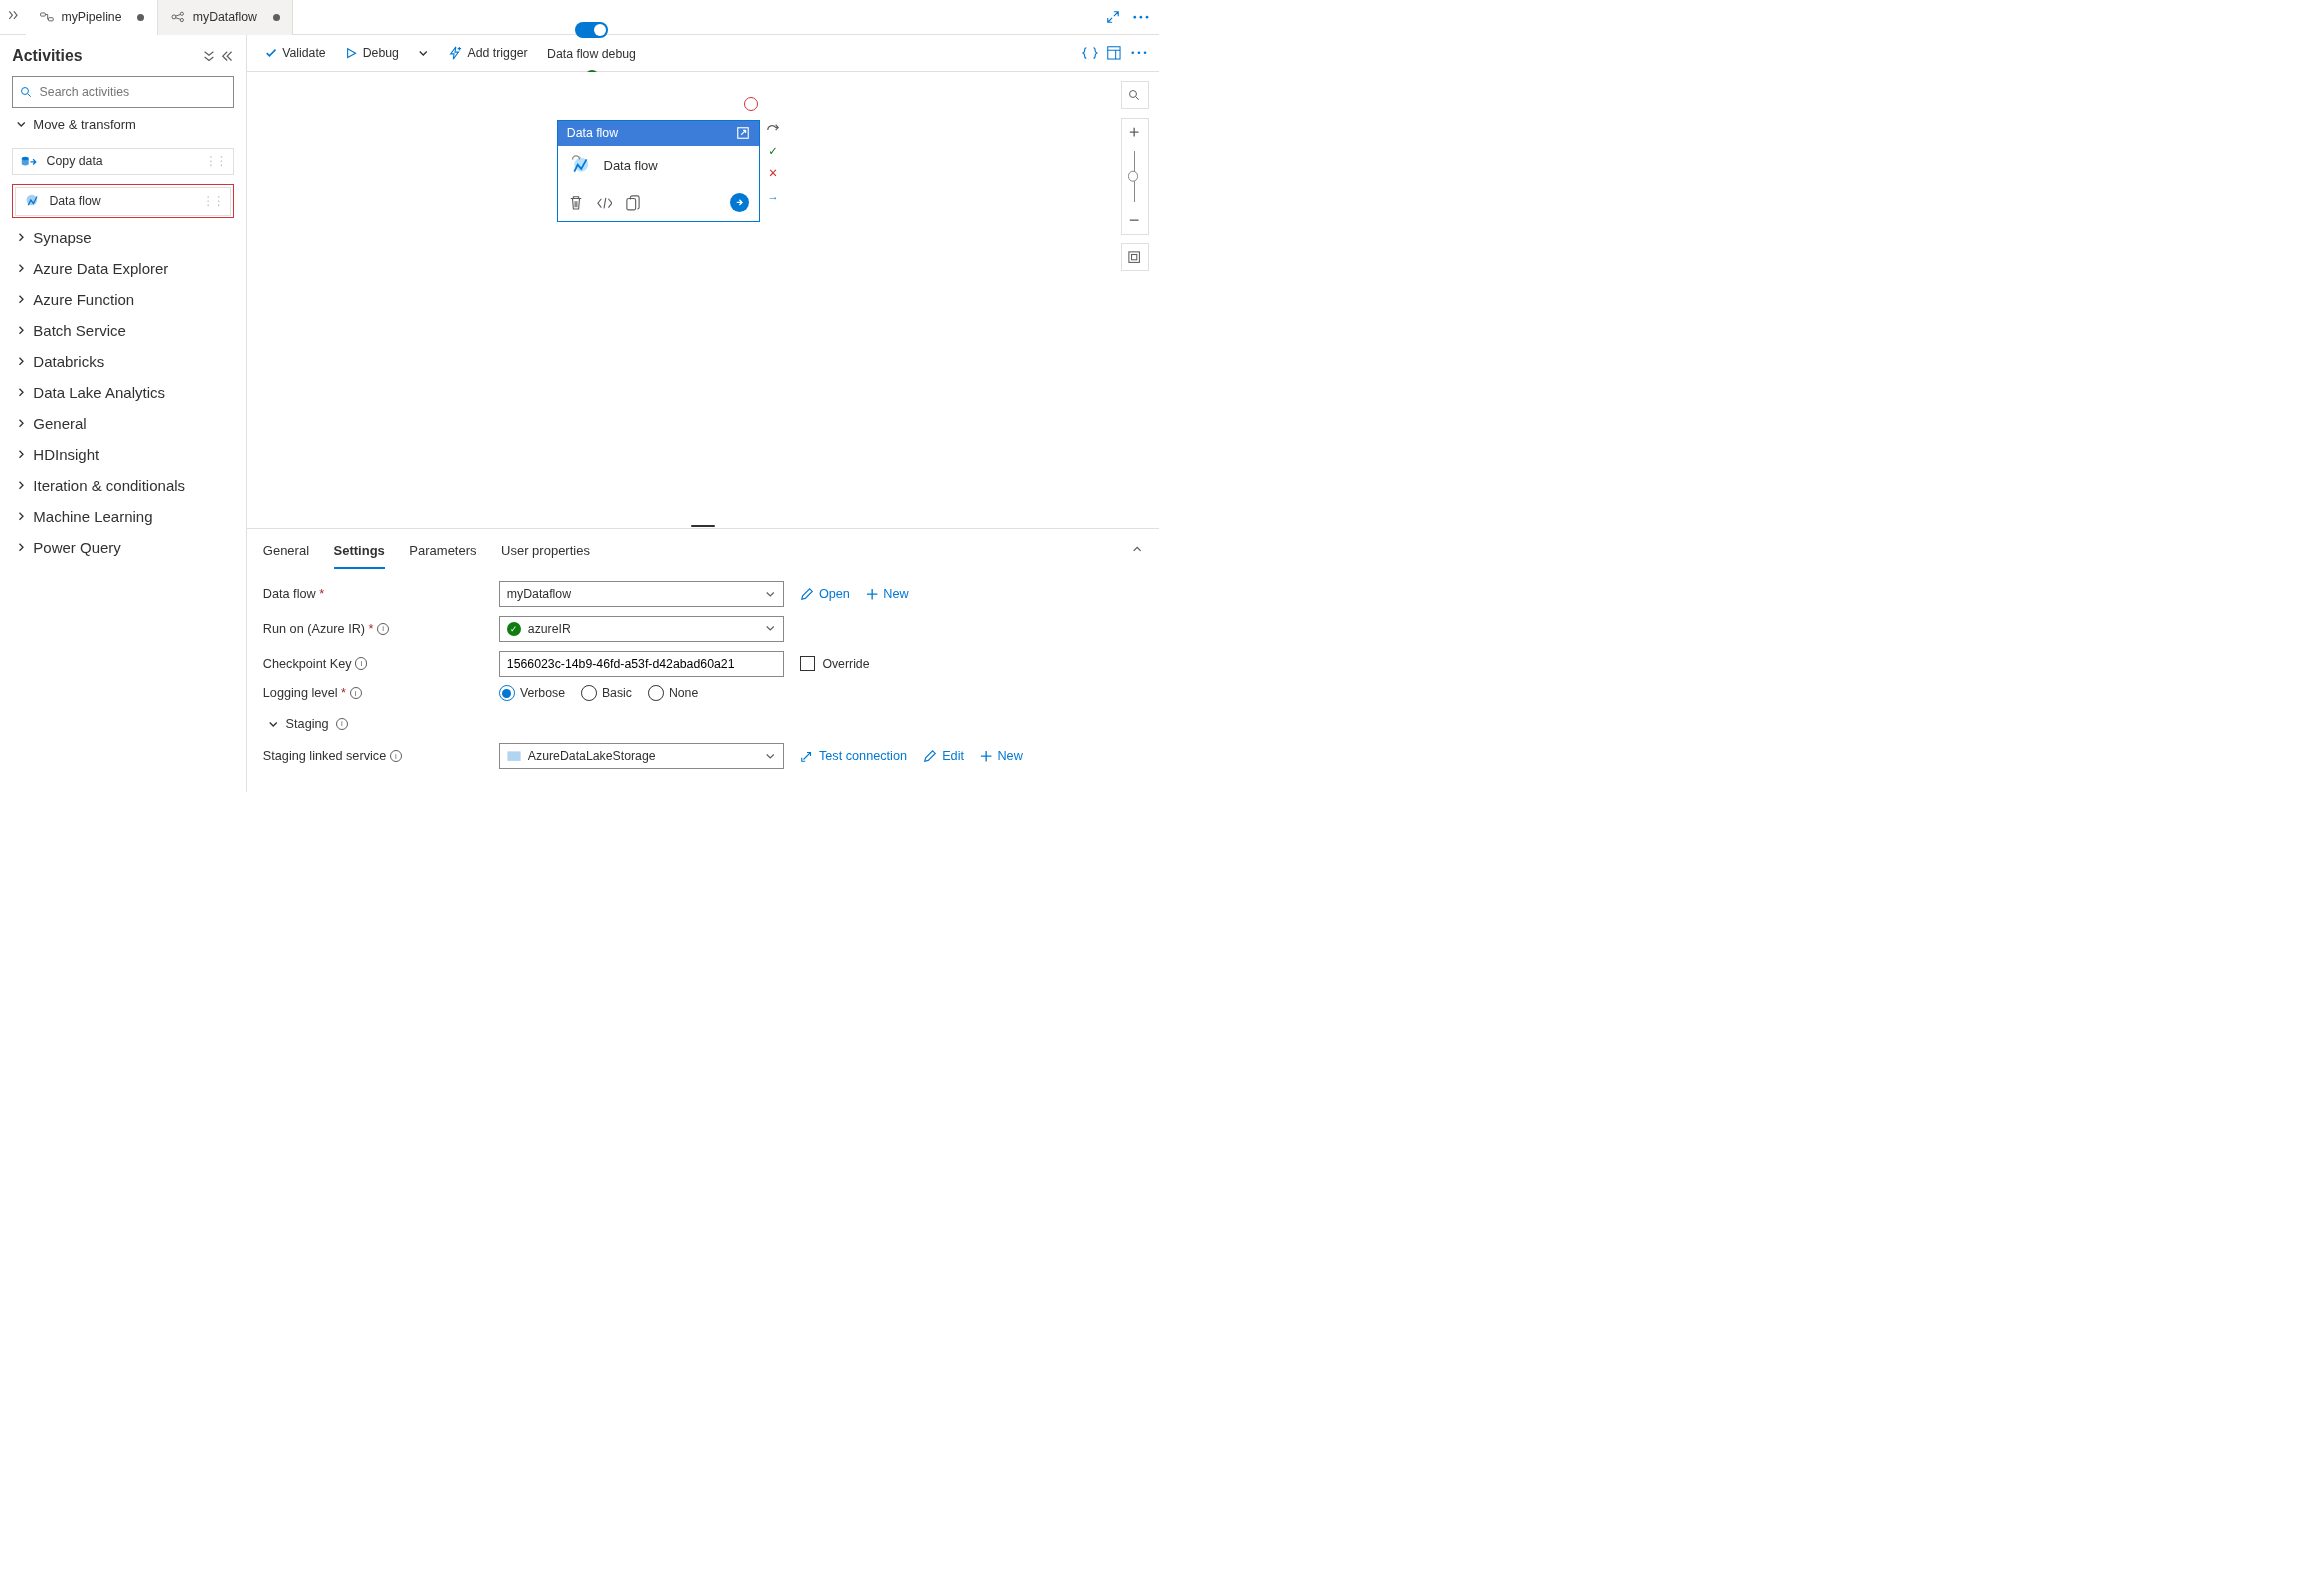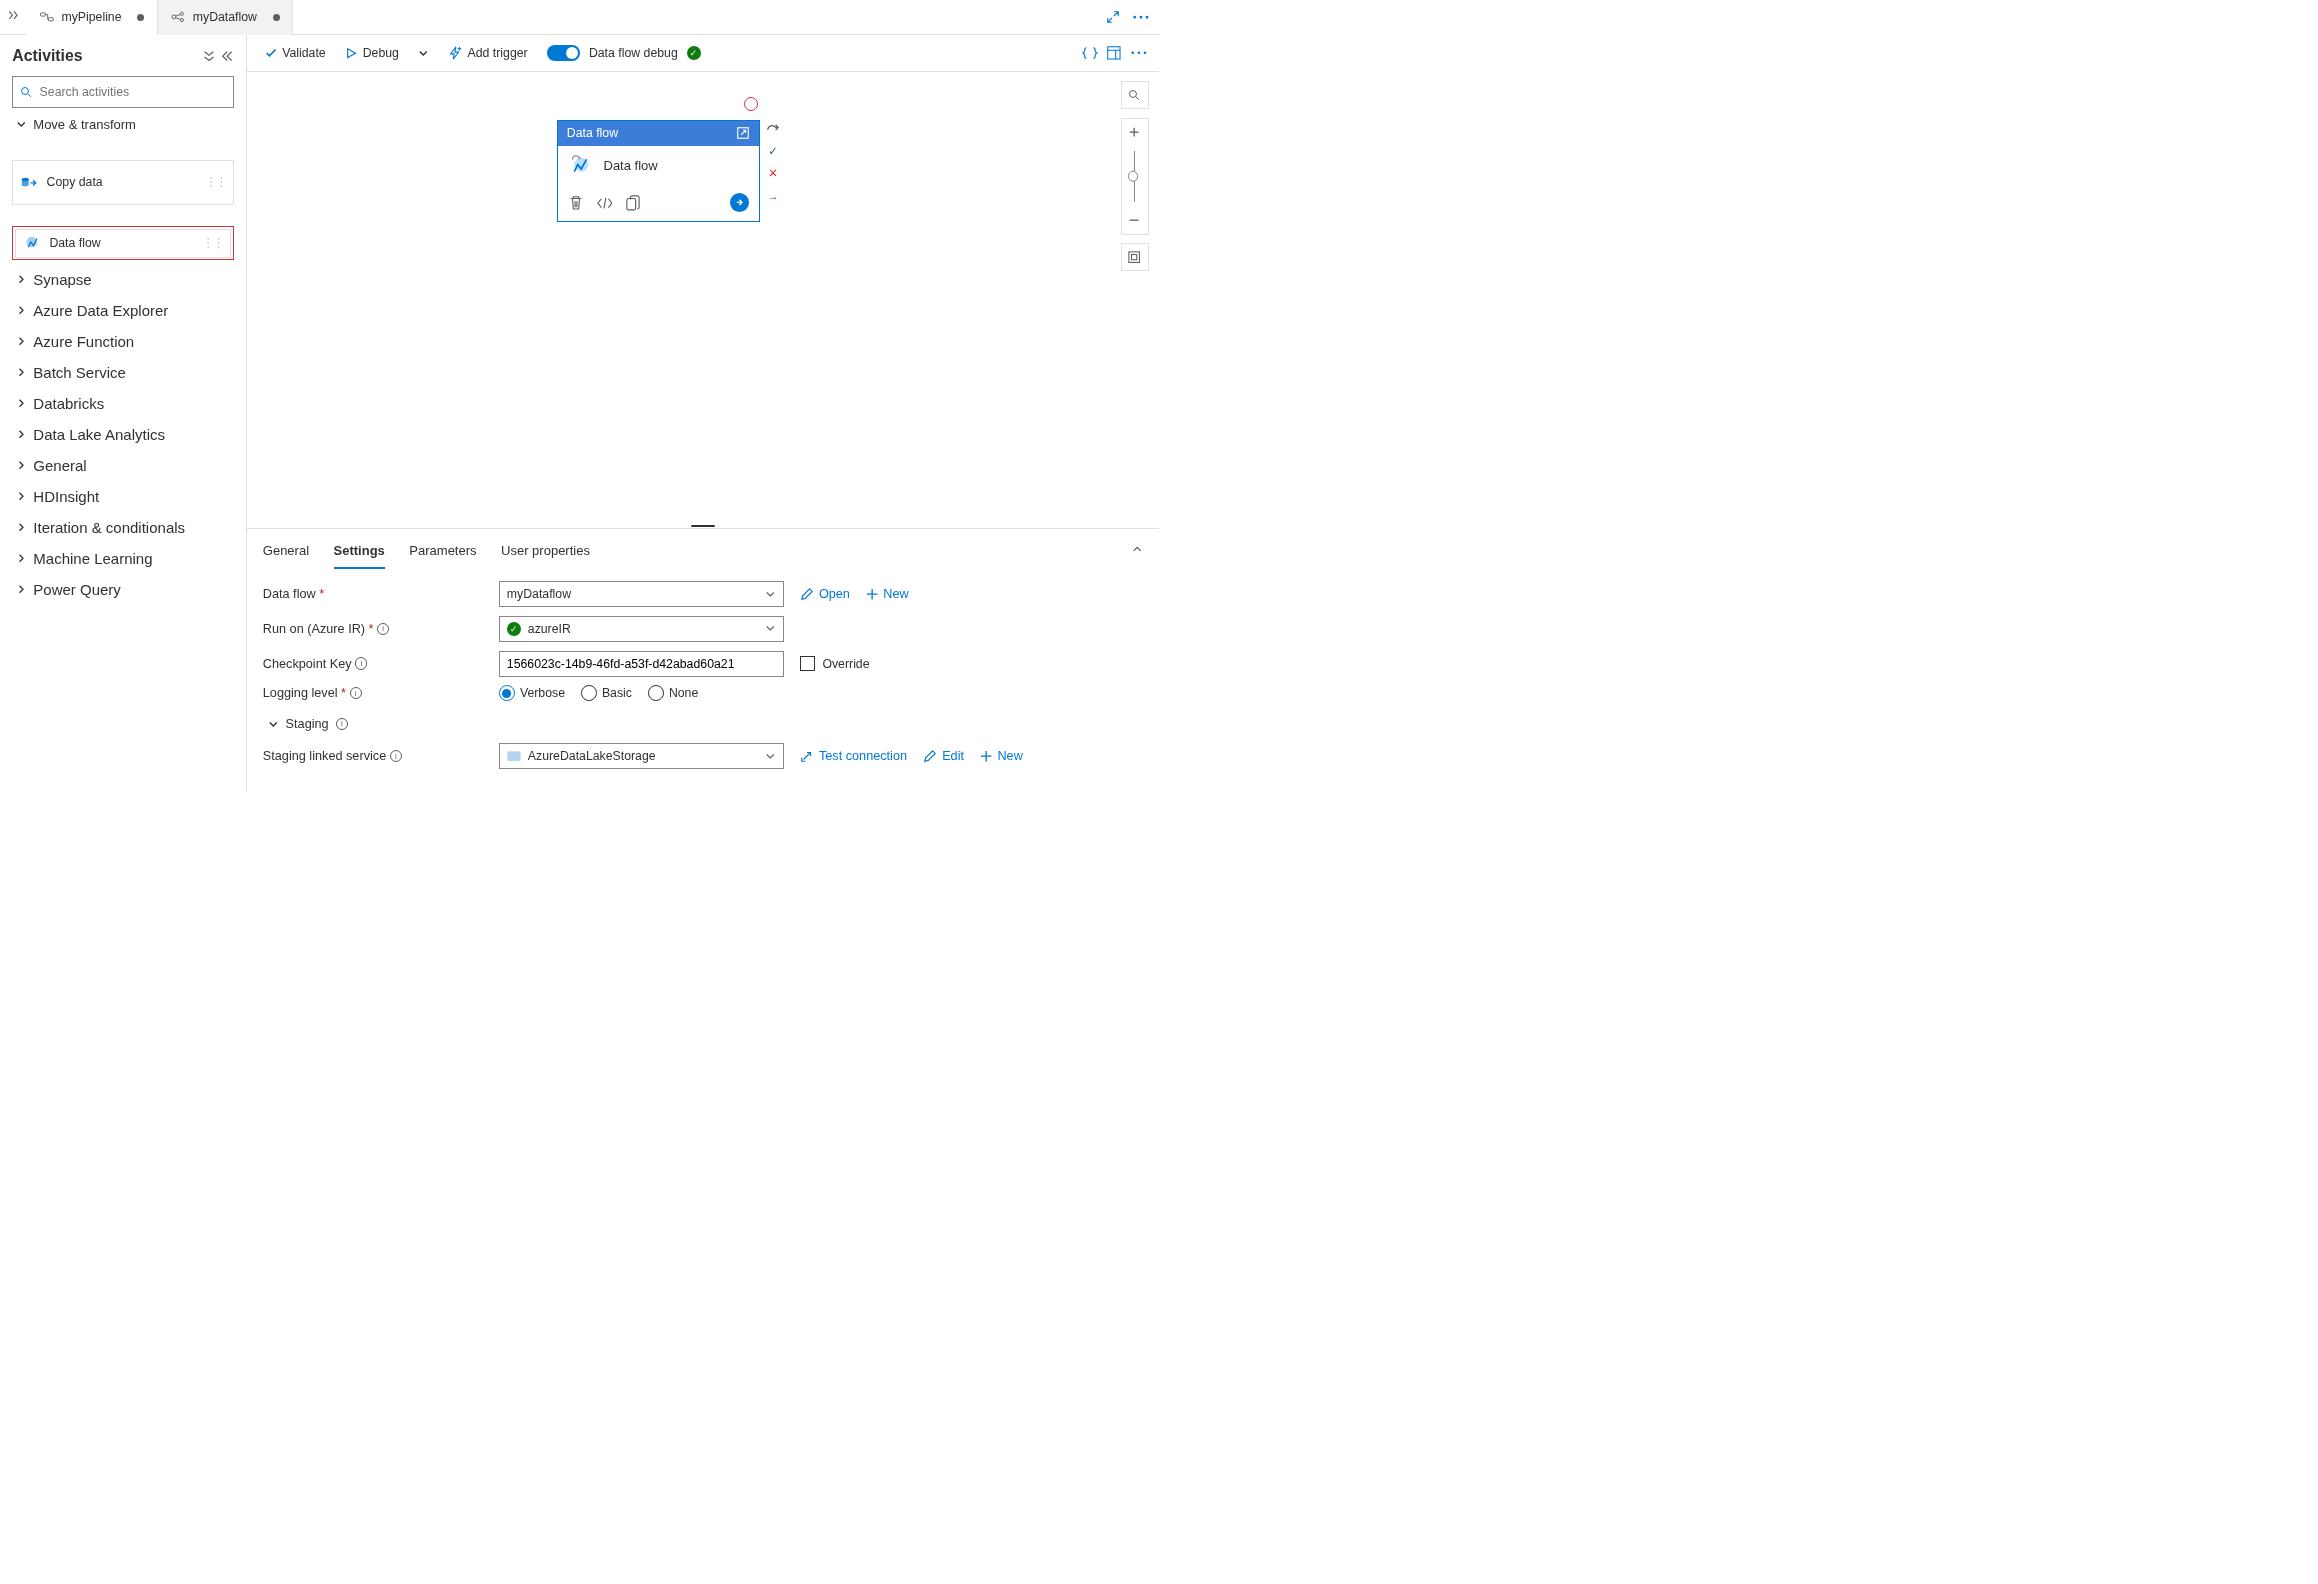--- a/index.html
+++ b/index.html
@@ -17,21 +17,21 @@
 
 .sidebar { width: 247px; border-right: 0.9px solid #e1dfdd; padding: 12.3px 12.3px; overflow-y: auto; }
 .sidebar-header { display: flex; align-items: center; justify-content: space-between; margin-bottom: 10.5px; }
 .sidebar-header h2 { font-size: 15.8px; font-weight: 600; }
 .sidebar-header .controls { display: flex; gap: 5.3px; }
 .search-box { display: flex; align-items: center; gap: 7px; border: 0.9px solid #8a8886; padding: 3.5px 7px; height: 32px; }
 .search-box input { border: none; outline: none; flex: 1; font-size: 12.3px; color: #605e5c; }
 
 .category-header { display: flex; align-items: center; gap: 7px; padding: 8.8px 3.5px 7px; font-weight: 400; font-size: 13px; cursor: pointer; }
 .category-header.open svg { transform: rotate(0deg); }
-.activity-item { display: flex; align-items: center; gap: 8.8px; border: 0.9px solid #e1dfdd; padding: 14px 7px; margin: 21px 0; background: #fff; cursor: grab; }
+.activity-item { display: flex; align-items: center; gap: 8.8px; border: 0.9px solid #e1dfdd; padding: 5px 7px; margin: 9px 0; background: #fff; cursor: grab; }
 .activity-item .grip { margin-left: auto; color: #c8c6c4; letter-spacing: -1.8px; }
 .activity-item.highlighted-wrap { border: 1.8px solid #d13438; padding: 1.8px; margin: 3.5px 0; }
 .activity-item.highlighted-wrap .inner { display: flex; align-items: center; gap: 8.8px; border: 0.9px solid #e1dfdd; padding: 5.3px 7px; width: 100%; }
 
 .category-item { display: flex; align-items: center; gap: 7px; padding: 7px 3.5px; font-size: 15px; cursor: pointer; }
 
 .content { flex: 1; display: flex; flex-direction: column; position: relative; }
 
 .toolbar { display: flex; align-items: center; height: 37px; border-bottom: 0.9px solid #e1dfdd; padding: 0 12.3px; gap: 8.8px; }
 .toolbar .tbtn { display: flex; align-items: center; gap: 5.3px; padding: 3.5px 5.3px; cursor: pointer; color: #323130; }
@@ -262,21 +262,21 @@
             <path d="M2 4l4 4 4-4" stroke="#323130" stroke-width="1.5" fill="none"></path>
           </svg>
       </div>
       <div class="tbtn">
         <svg width="14" height="14" viewBox="0 0 16 16">
             <path d="M9 1L3 9h4l-1 6 6-8H8l1-6z" stroke="#0078d4" stroke-width="1.2" fill="none"></path>
             <path d="M12 2h4M14 0v4" stroke="#0078d4" stroke-width="1.2" transform="translate(-1,1)"></path>
           </svg>
         <span>Add trigger</span>
       </div>
-      <div class="tbtn" style="gap:8.8px;">
+      <div class="tbtn" style="gap:8.8px;flex-direction:column;">
         <div class="toggle">
             <div class="knob"></div>
           </div>
         <span>Data flow debug</span>
         <span class="green-check">✓</span>
       </div>
       <div class="spacer"></div>
       <svg width="15.8" height="14" viewBox="0 0 18 16">
           <path d="M5 2c-2 0-2 2-2 3s0 2-2 3c2 1 2 2 2 3s0 3 2 3M13 2c2 0 2 2 2 3s0 2 2 3c-2 1-2 2-2 3s0 3-2 3" stroke="#0078d4" stroke-width="1.3" fill="none"></path>
         </svg>

